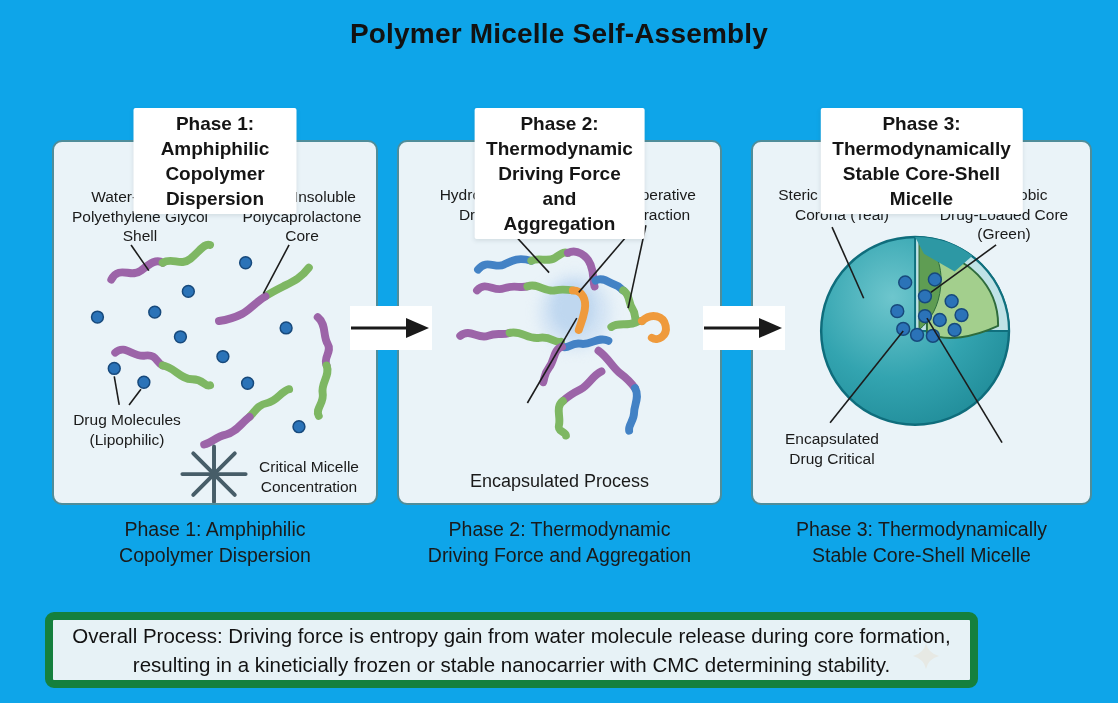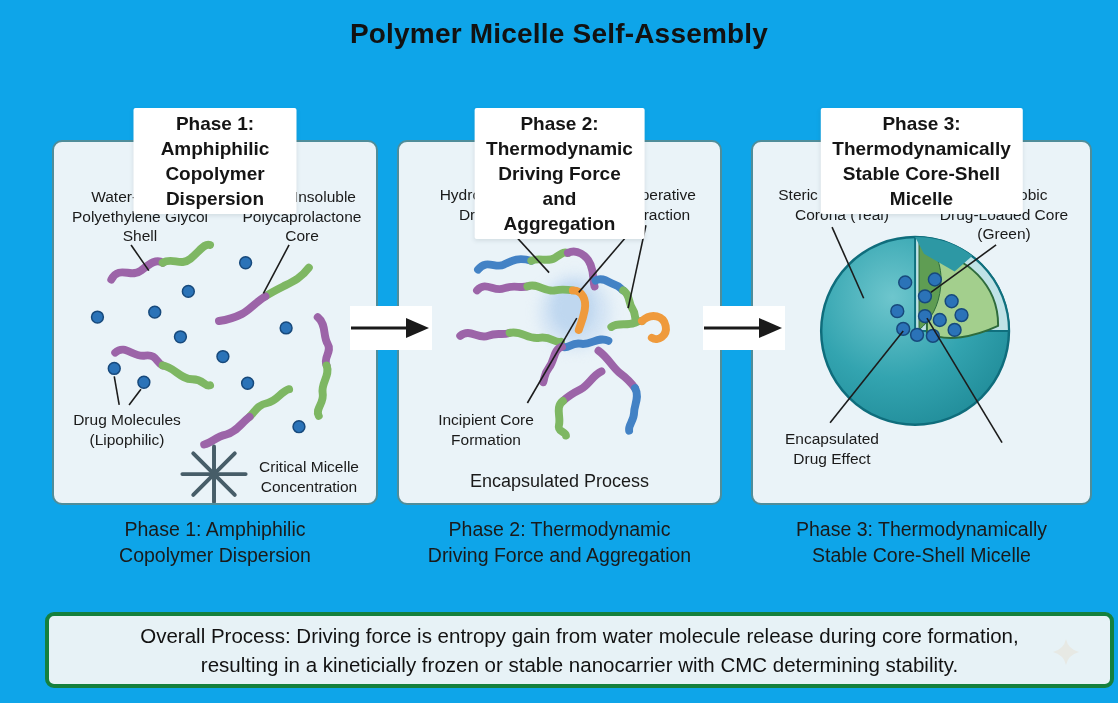--- a/index.html
+++ b/index.html
@@ -13,22 +13,22 @@
   .pbox>svg{position:absolute;left:0;top:0;width:100%;height:100%;}
   .hbox{position:absolute;top:0;left:50%;transform:translateX(-50%);background:#ffffff;
         padding:3px 12px;font-size:19px;line-height:25px;font-weight:bold;text-align:center;
         white-space:pre-line;box-shadow:0 2px 4px rgba(50,75,85,.12);border-radius:2px;z-index:3;}
   .lbl{position:absolute;font-size:15.5px;line-height:19.5px;text-align:center;
        white-space:pre-line;z-index:2;color:#1a1a1a;}
   .cap{position:absolute;top:408px;left:0;width:100%;text-align:center;font-size:19.5px;
        line-height:26px;white-space:pre-line;color:#1a1a1a;}
   .flow{position:absolute;top:306px;width:82px;height:44px;background:#ffffff;
         display:flex;align-items:center;justify-content:center;z-index:4;}
-  .note{position:absolute;left:45px;top:612px;width:1069px;height:76px;background:#e7f2f6;
-        border:4px solid #15803d;border-radius:9px;box-sizing:border-box;z-index:1;}
+  .note{position:absolute;left:45px;top:612px;width:933px;height:76px;background:#e7f2f6;
+        border:8px solid #15803d;border-radius:9px;box-sizing:border-box;z-index:1;}
   .note-text{position:absolute;left:0;top:0;width:100%;height:100%;display:flex;
         align-items:center;justify-content:center;text-align:center;font-size:20.5px;
         line-height:29px;white-space:pre-line;color:#121212;}
   .sparkle{position:absolute;right:30px;top:22px;z-index:0;}
   .ptr{stroke:#1c1c1c;stroke-width:1.6;fill:none;}
   .chain{fill:none;stroke-width:8;stroke-linecap:round;}
   .dot{fill:#2b73b8;stroke:#17497c;stroke-width:1.5;}
 </style>
 </head>
 <body>
@@ -126,22 +126,20 @@
           <line class="ptr" x1="108" y1="84" x2="152" y2="132"></line>
           <line class="ptr" x1="240" y1="84" x2="182" y2="152"></line>
           <line class="ptr" x1="250" y1="84" x2="232" y2="168"></line>
           <line class="ptr" x1="130" y1="264" x2="180" y2="178"></line>
         </g>
       </svg>
       <div class="lbl" style="left:23px;top:43px;width:166px;">Hydrophobic Effect
 Driving Force</div>
       <div class="lbl" style="left:180px;top:43px;width:150px;">Cooperative
 Interaction</div>
-      <div class="lbl" style="left:16px;top:268px;width:142px;">Incipient Core
-Formation</div>
       <div class="lbl" style="left:0;top:330px;width:100%;font-size:18px;">Encapsulated Process</div>
     </div>
     <div class="hbox">Phase 2: Thermodynamic
 Driving Force and Aggregation</div>
     <div class="cap">Phase 2: Thermodynamic
 Driving Force and Aggregation</div>
   </div>
 
   <div class="pgroup" style="left:751px;width:341px;">
     <div class="pbox">
@@ -180,21 +178,21 @@
           <line class="ptr" x1="78" y1="284" x2="152" y2="191"></line>
           <line class="ptr" x1="252" y1="304" x2="176" y2="178"></line>
         </g>
       </svg>
       <div class="lbl" style="left:8px;top:43px;width:162px;">Steric Stabilization
 Corona (Teal)</div>
       <div class="lbl" style="left:170px;top:43px;width:162px;">Hydrophobic
 Drug-Loaded Core
 (Green)</div>
       <div class="lbl" style="left:8px;top:287px;width:142px;">Encapsulated
-Drug Effect</div>
+Drug Critical</div>
     </div>
     <div class="hbox">Phase 3: Thermodynamically
 Stable Core-Shell Micelle</div>
     <div class="cap">Phase 3: Thermodynamically
 Stable Core-Shell Micelle</div>
   </div>
 
   <div class="flow" style="left:350px;">
     <svg width="82" height="24" viewBox="0 0 82 24">
       <line x1="1" y1="12" x2="58" y2="12" stroke="#1a1a1a" stroke-width="3"></line>

